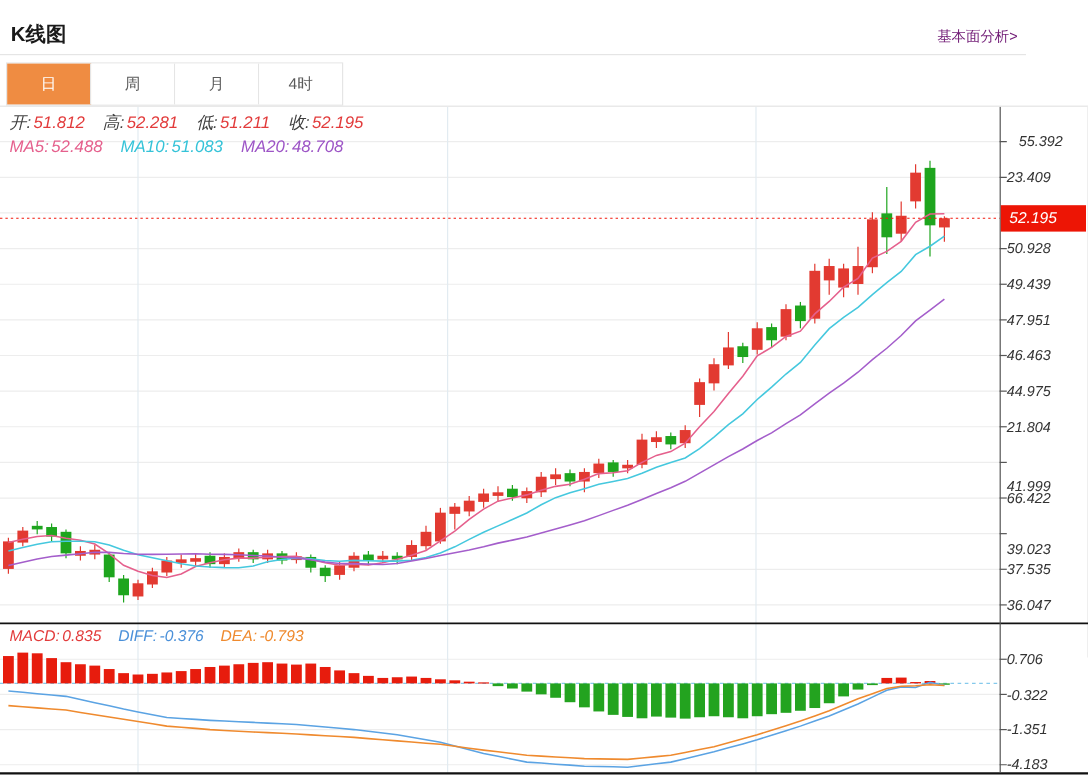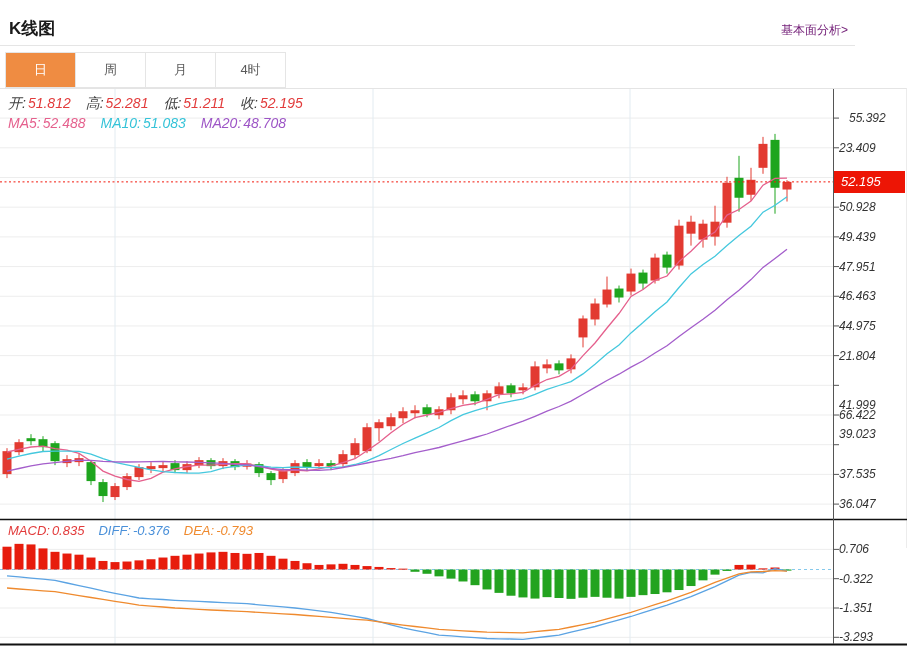--- a/index.html
+++ b/index.html
@@ -316,20 +316,20 @@
 <div class="ylab" style="top: 22.0923px; padding-left: 10px;">55.392</div>
     <div class="ylab" style="top: 51.7833px;">23.409</div>
     <div class="ylab" style="top: 111.165px;">50.928</div>
     <div class="ylab" style="top: 140.876px;">49.439</div>
     <div class="ylab" style="top: 170.567px;">47.951</div>
     <div class="ylab" style="top: 200.258px;">46.463</div>
     <div class="ylab" style="top: 229.949px;">44.975</div>
     <div class="ylab" style="top: 259.64px;">21.804</div>
     <div class="ylab" style="top: 289.331px; margin-top: 20px;">41.999</div>
     <div class="ylab" style="top: 319.022px;">66.422</div>
-    <div class="ylab" style="top: 338px;">39.023</div>
+    <div class="ylab" style="top: 362px;">39.023</div>
     <div class="ylab" style="top: 378.404px;">37.535</div>
     <div class="ylab" style="top: 408.095px;">36.047</div>
     <div class="ylab" style="top: 453.381px;">0.706</div>
     <div class="ylab" style="top: 482.679px;">-0.322</div>
     <div class="ylab" style="top: 512.005px;">-1.351</div>
-    <div class="ylab" style="top: 541.303px;">-3.293</div>
+    <div class="ylab" style="top: 541.303px;">-4.183</div>
   </div>
 
 </body></html>

